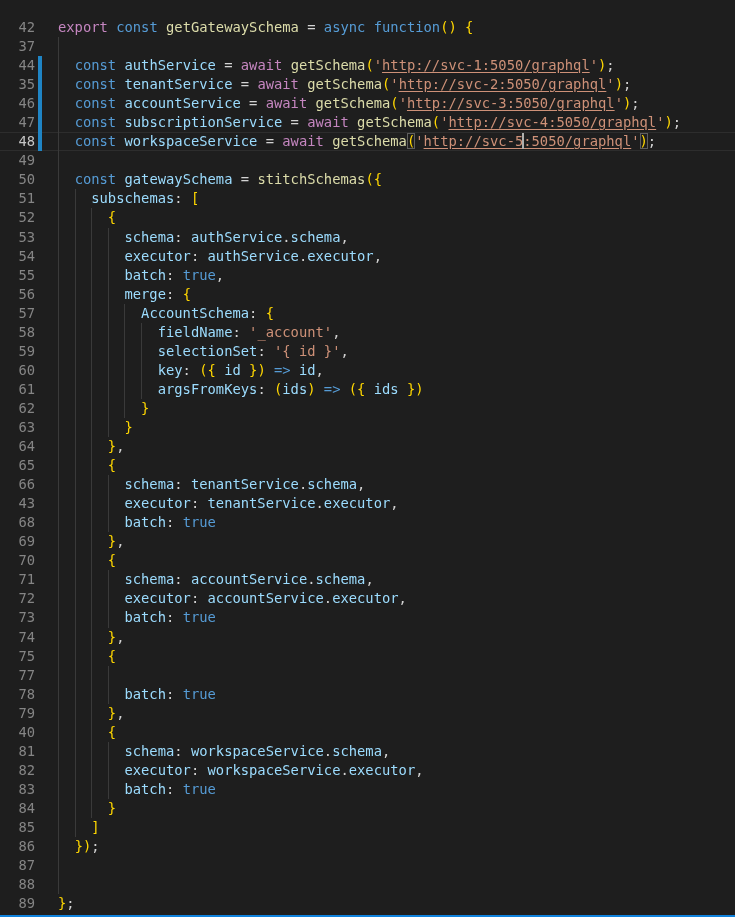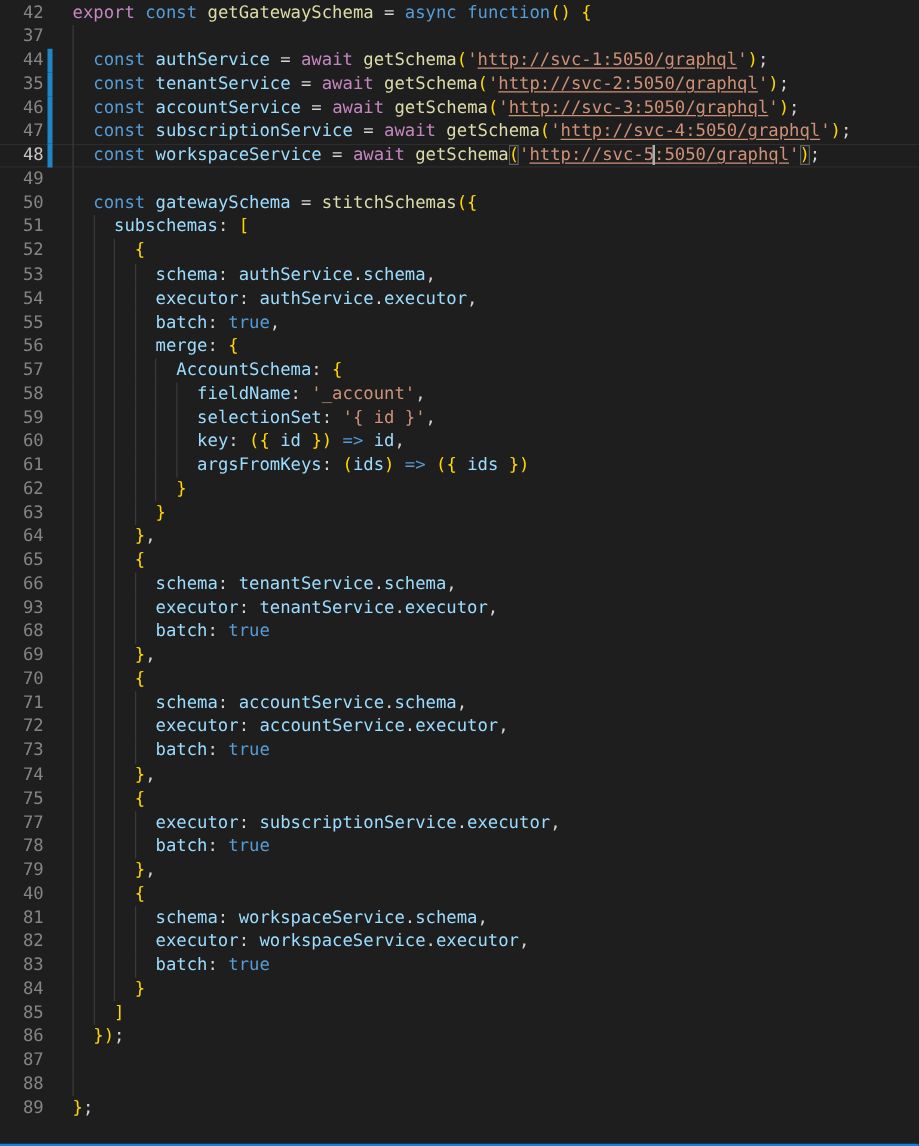--- a/index.html
+++ b/index.html
@@ -1,17 +1,17 @@
 <!DOCTYPE html>
 <html style="--c-bg: #1e1e1e; --c-num: #858585; --c-numa: #c6c6c6; --c-mod: #1f85c5; --c-bord: #0f82dd; --c-guide: #3a3a3a; --c-clb: #2d2d2d; --c-cur: #aeafad; --c-bm: #5e5e5e; --c-kwc: #c586c0; --c-kw: #569cd6; --c-fn: #dcdcaa; --c-var: #9cdcfe; --c-str: #ce9178; --c-pun: #d4d4d4; --c-br: #ffd700;"><head>
 <meta charset="utf-8">
 <style>
   html,body{margin:0;padding:0;background:#1e1e1e;width:735px;height:917px;overflow:hidden}
   #editor{
-    position:relative;width:735px;height:917px;box-sizing:border-box;padding-top:1px;
+    position:relative;width:735px;height:917px;box-sizing:border-box;padding-top:18px;
     font-family:"DejaVu Sans Mono","Liberation Mono",monospace;
     font-size:13.8px;background:var(--c-bg,#1e1e1e);
   }
   .row{position:relative;height:19.06px;line-height:19.06px}
   .row.active{box-shadow:inset 0 1px 0 var(--c-clb,#2d2d2d), inset 0 -1px 0 var(--c-clb,#2d2d2d)}
   .ln{position:absolute;left:0;top:0;width:35px;text-align:right;color:var(--c-num,#858585);user-select:none}
   .ln.lnactive{color:var(--c-numa,#c6c6c6)}
   .modbar{position:absolute;left:38px;top:0;bottom:0;width:4px;background:var(--c-mod,#1f85c5)}
   .guide{position:absolute;top:0;bottom:0;width:1px;background:var(--c-guide,#3a3a3a)}
   .code{position:absolute;left:58px;top:0;white-space:pre}
@@ -209,21 +209,21 @@
       </div>
       <div class="row">
         <div class="ln">66</div>
         <div class="guide" style="left: 58px;"></div>
         <div class="guide" style="left: 74.62px;"></div>
         <div class="guide" style="left: 91.24px;"></div>
         <div class="guide" style="left: 107.86px;"></div>
         <div class="code">        <span class="tk-v">schema</span><span class="tk-o">: </span><span class="tk-v">tenantService</span><span class="tk-o">.</span><span class="tk-v">schema</span><span class="tk-o">,</span></div>
       </div>
       <div class="row">
-        <div class="ln">93</div>
+        <div class="ln">43</div>
         <div class="guide" style="left: 58px;"></div>
         <div class="guide" style="left: 74.62px;"></div>
         <div class="guide" style="left: 91.24px;"></div>
         <div class="guide" style="left: 107.86px;"></div>
         <div class="code">        <span class="tk-v">executor</span><span class="tk-o">: </span><span class="tk-v">tenantService</span><span class="tk-o">.</span><span class="tk-v">executor</span><span class="tk-o">,</span></div>
       </div>
       <div class="row">
         <div class="ln">68</div>
         <div class="guide" style="left: 58px;"></div>
         <div class="guide" style="left: 74.62px;"></div>
@@ -282,21 +282,20 @@
         <div class="guide" style="left: 74.62px;"></div>
         <div class="guide" style="left: 91.24px;"></div>
         <div class="code">      <span class="tk-g">{</span></div>
       </div>
       <div class="row">
         <div class="ln">77</div>
         <div class="guide" style="left: 58px;"></div>
         <div class="guide" style="left: 74.62px;"></div>
         <div class="guide" style="left: 91.24px;"></div>
         <div class="guide" style="left: 107.86px;"></div>
-        <div class="code">        <span class="tk-v">executor</span><span class="tk-o">: </span><span class="tk-v">subscriptionService</span><span class="tk-o">.</span><span class="tk-v">executor</span><span class="tk-o">,</span></div>
       </div>
       <div class="row">
         <div class="ln">78</div>
         <div class="guide" style="left: 58px;"></div>
         <div class="guide" style="left: 74.62px;"></div>
         <div class="guide" style="left: 91.24px;"></div>
         <div class="guide" style="left: 107.86px;"></div>
         <div class="code">        <span class="tk-v">batch</span><span class="tk-o">: </span><span class="tk-b">true</span></div>
       </div>
       <div class="row">

